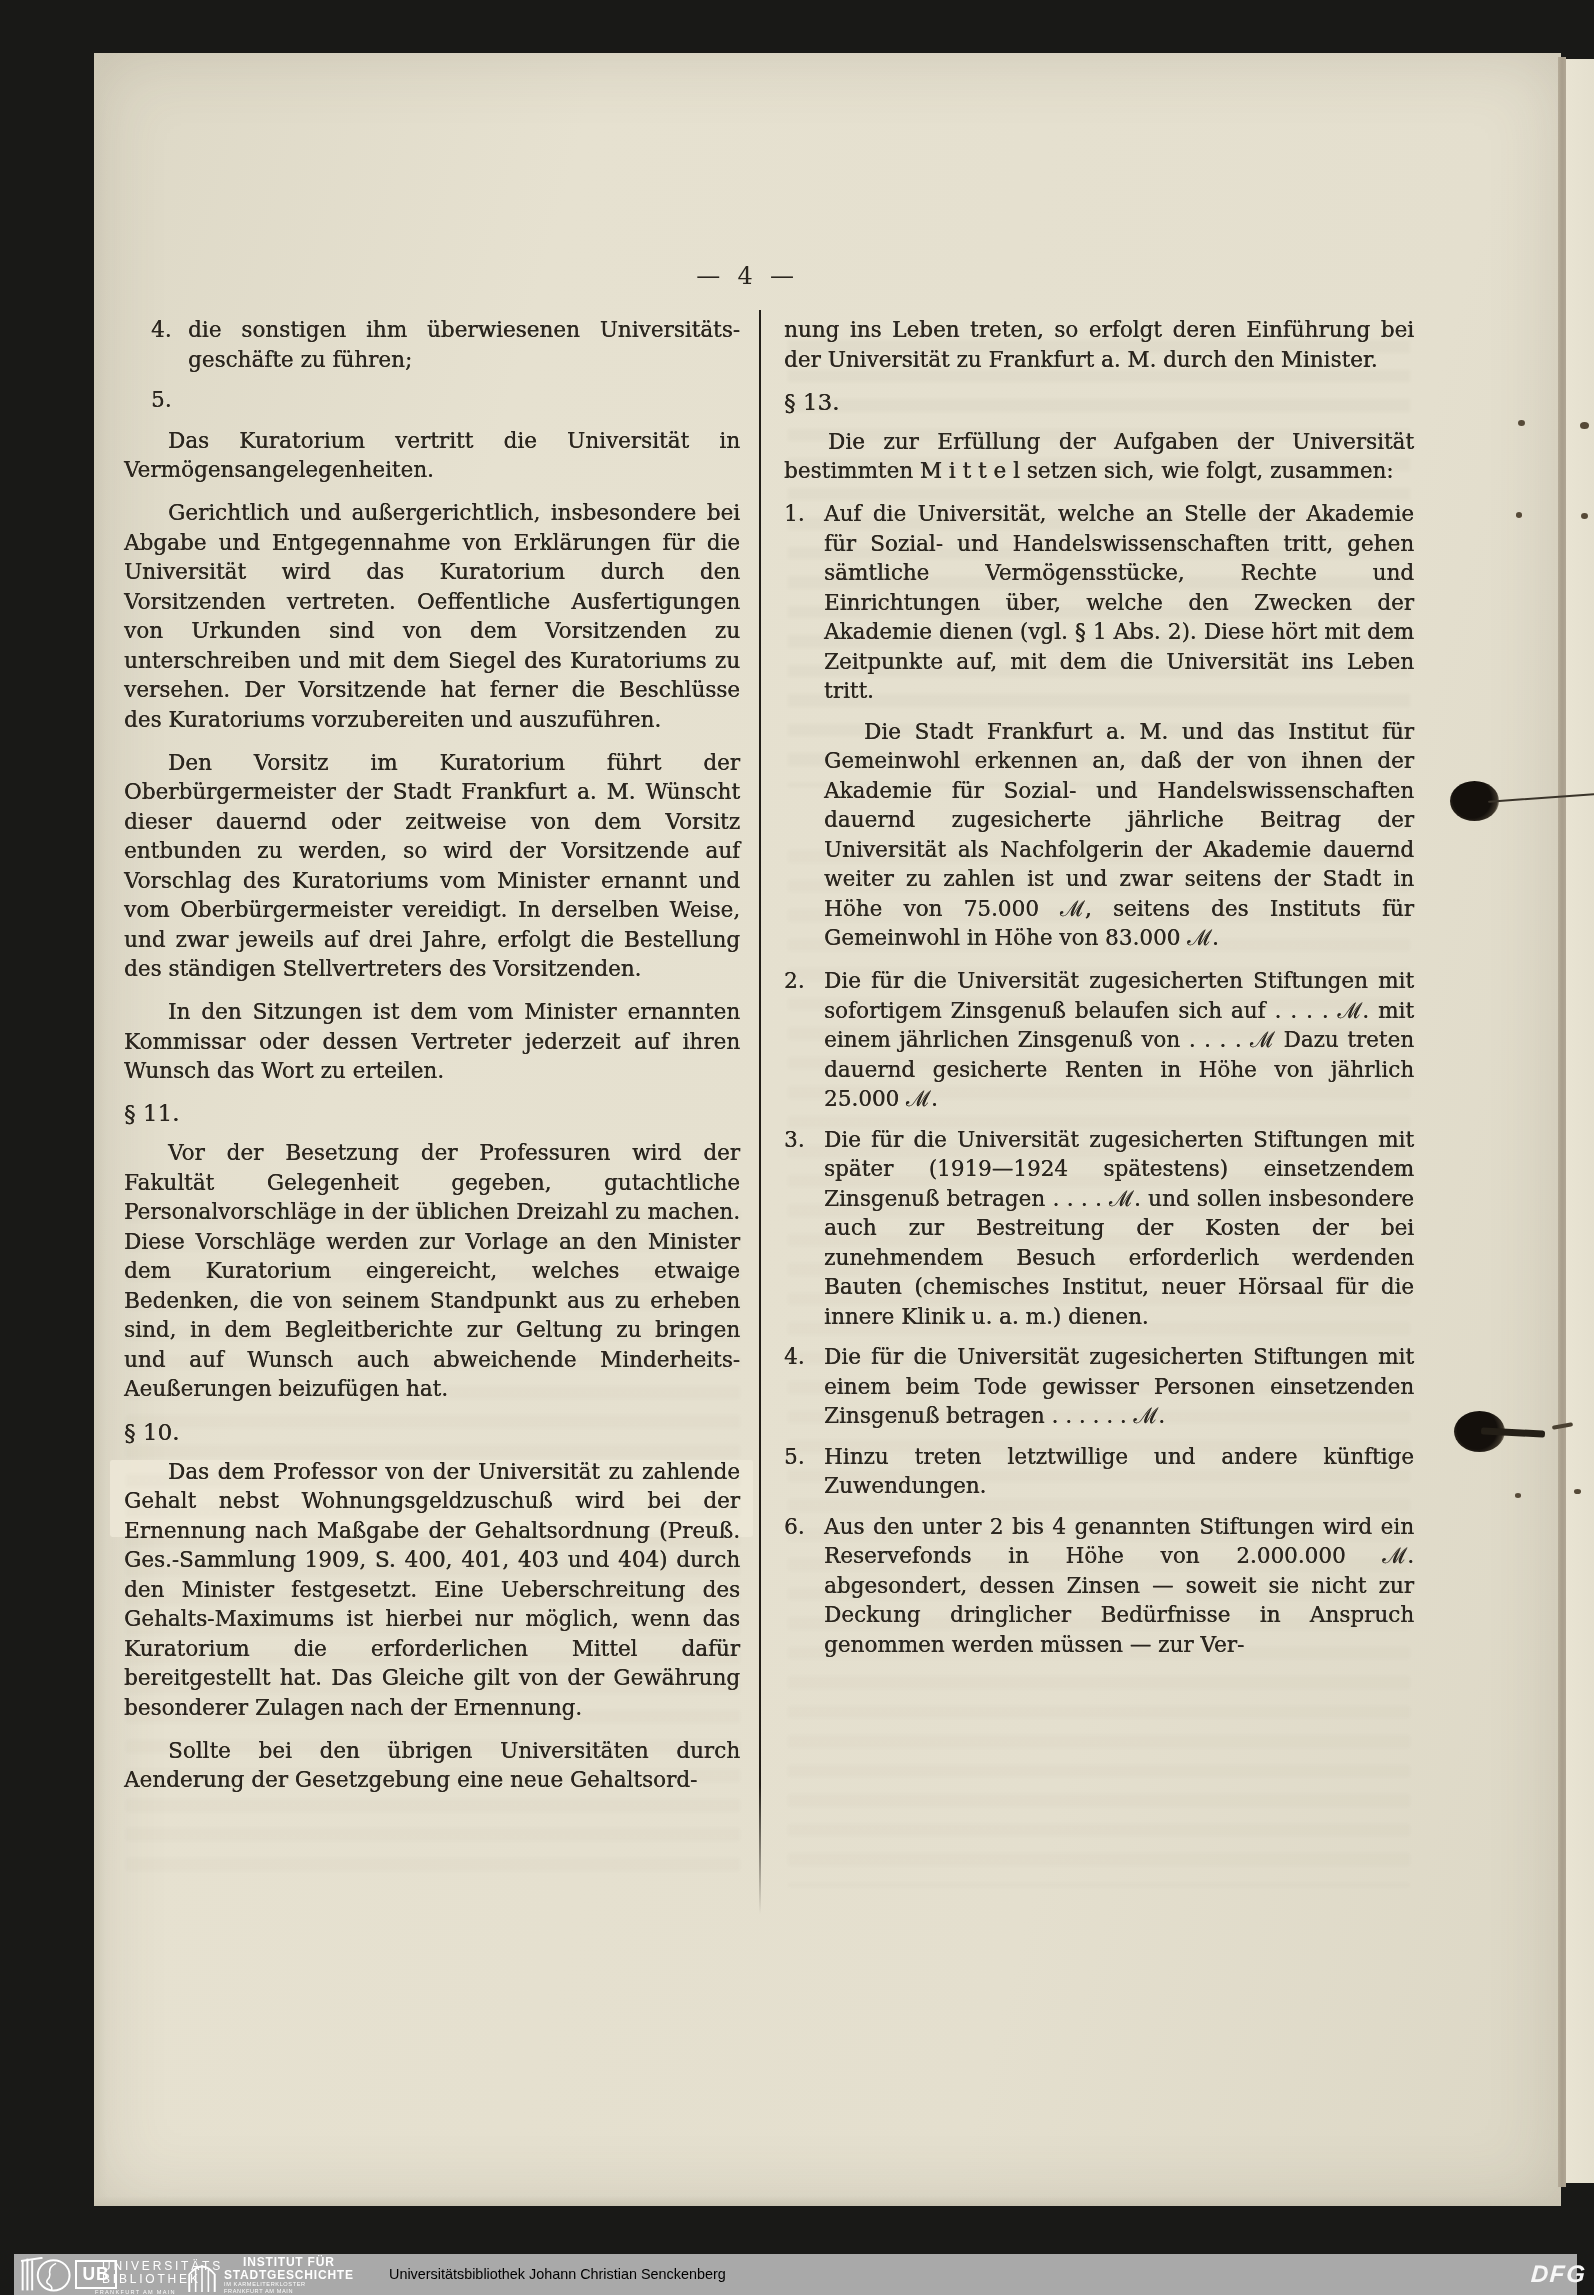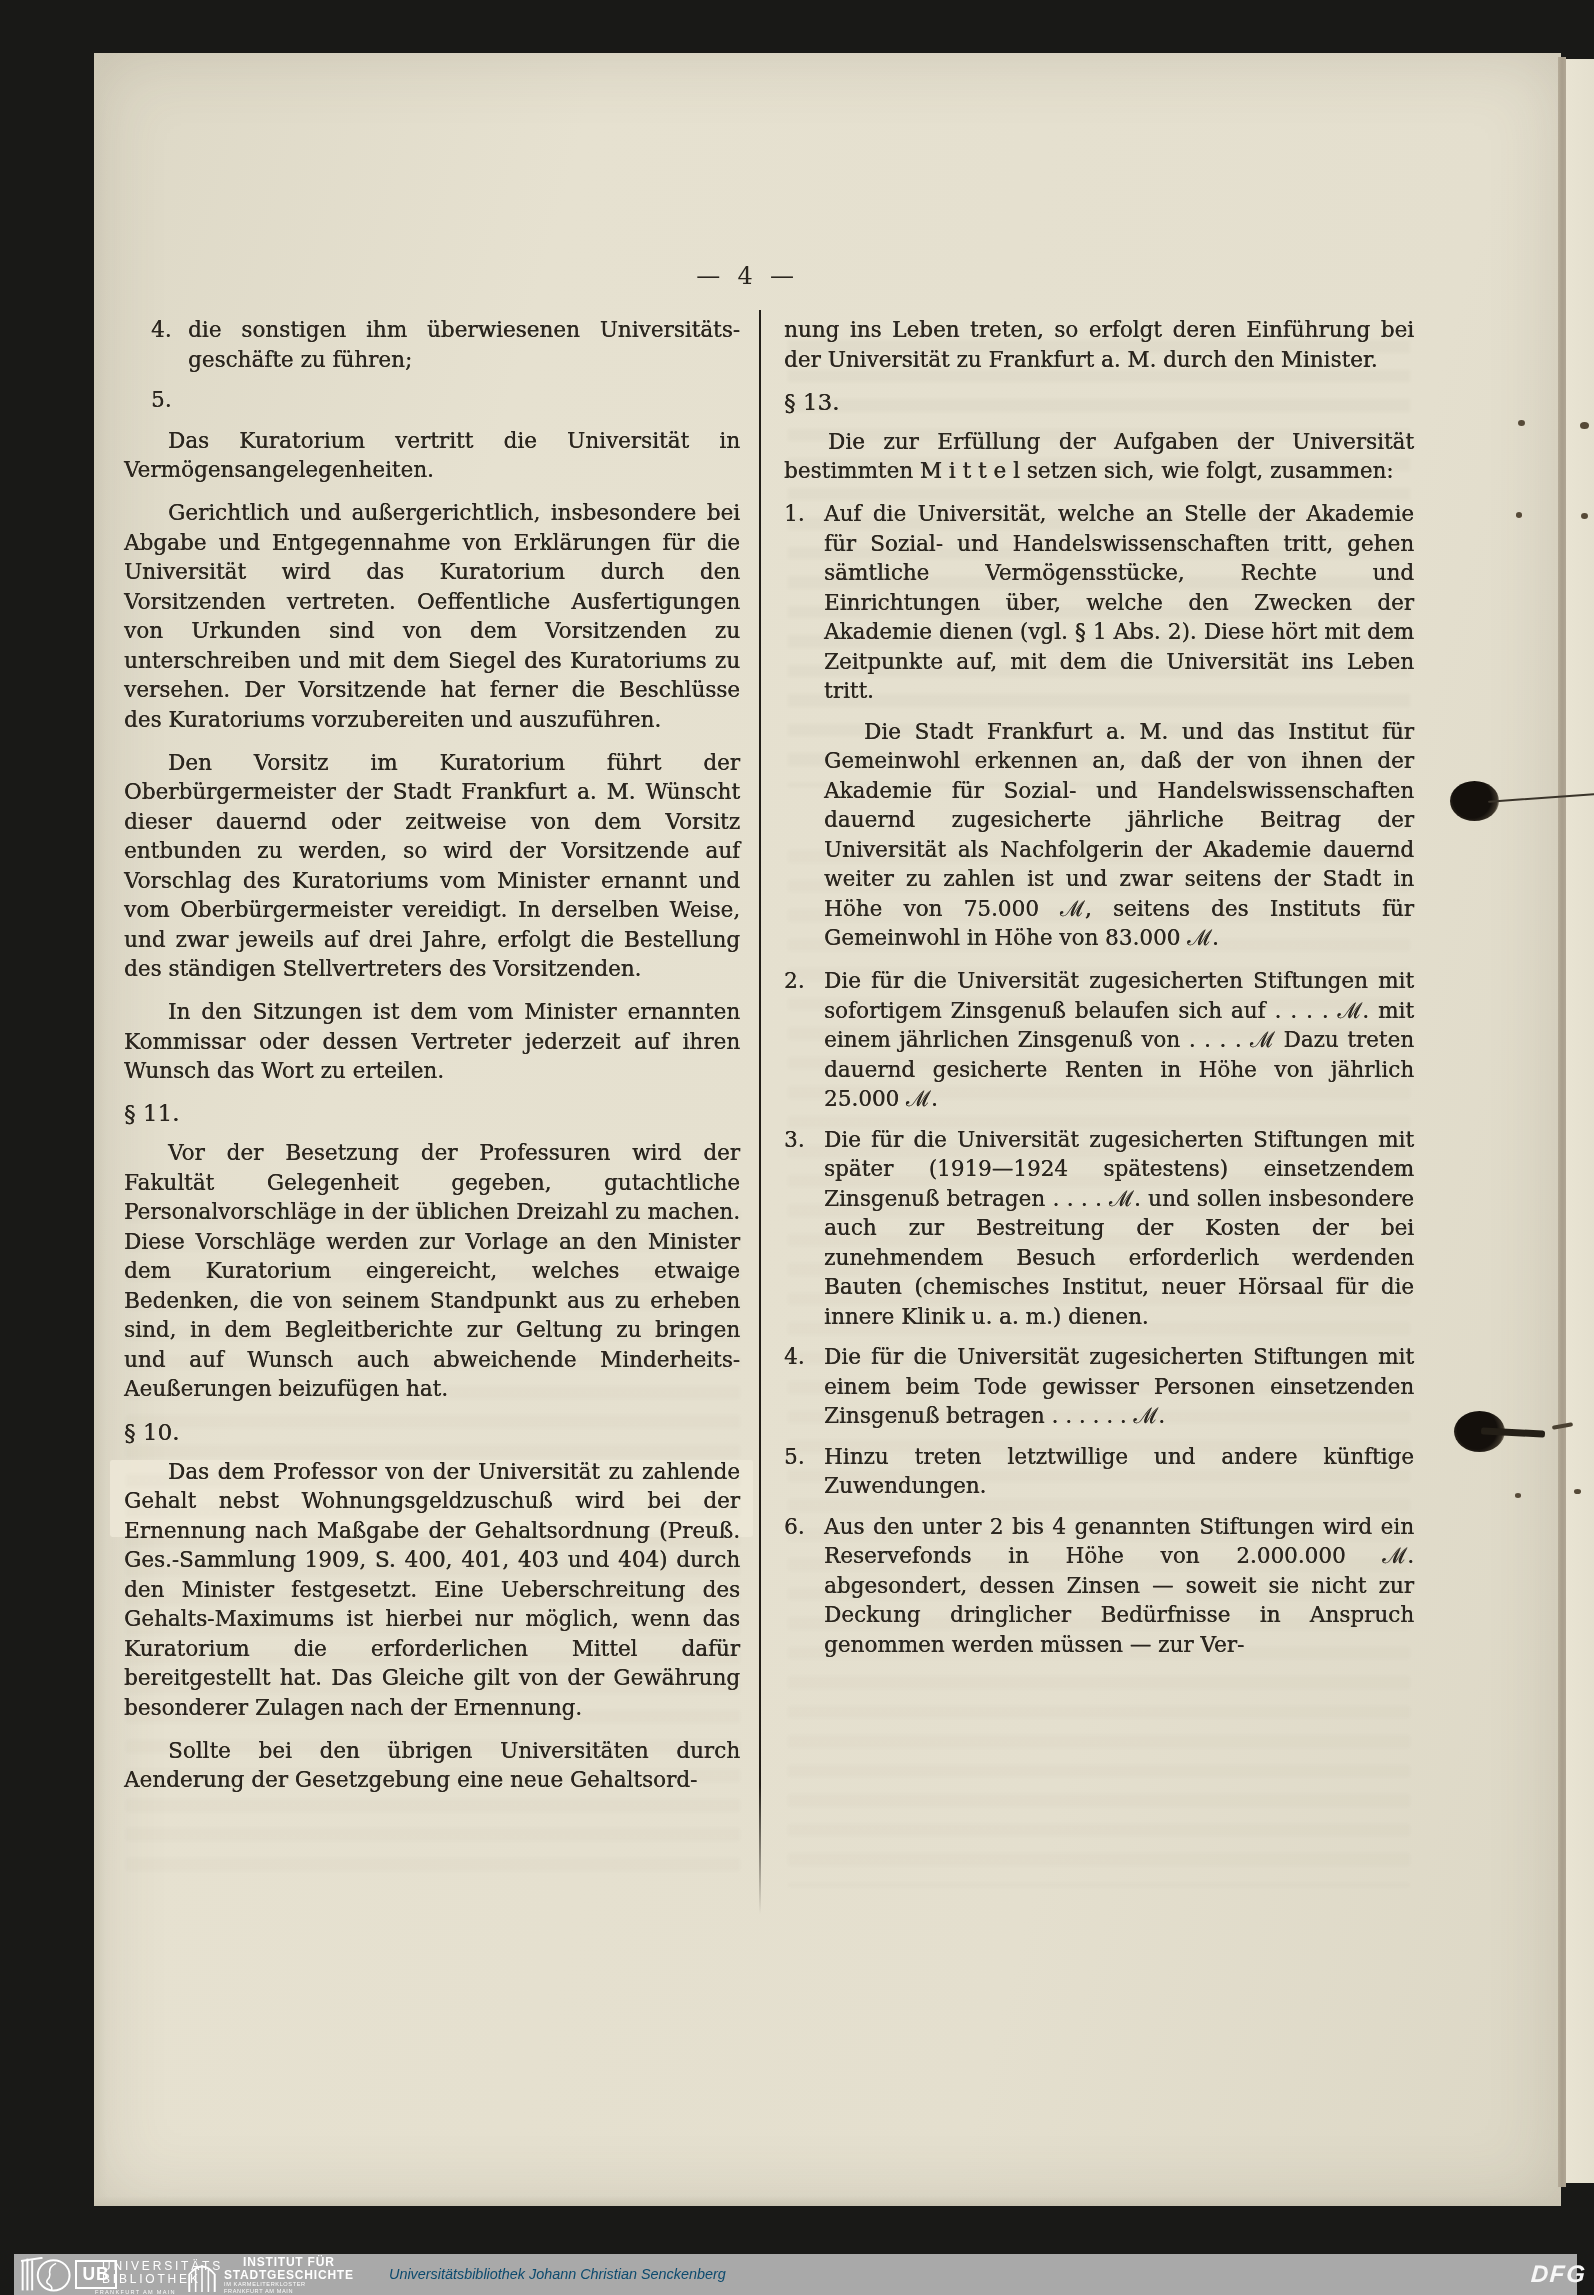--- a/index.html
+++ b/index.html
@@ -110,21 +110,21 @@
     border:2.4px solid #fff; font-weight:bold; font-size:17.5px;
     padding:3.2px 5.6px 4px; margin-left:1.6px; line-height:1; letter-spacing:0.8px;
   }
   .ub-text { left:81px; top:5.6px; line-height:1.15; }
   .ub-text .l1 { font-size:12px; letter-spacing:2.8px;padding-left:7px; }
   .ub-text .l2 { font-size:5.6px;  letter-spacing:1.3px; margin-top:1.6px; }
   .isg-icon { left:172px; top:3.2px; }
   .isg-text { left:210px; top:2.4px; line-height:1.05; }
   .isg-text .b { font-size:12px; font-weight:bold; letter-spacing:0.8px;text-align:center; }
   .isg-text .s { font-size:5.6px;  letter-spacing:0.6px; margin-top:0.8px; }
-  .senckenberg { left:375px; top:12px; font-size:14.4px; color:#0c4a6e;font-style:italic; }
+  .senckenberg { left:375px; top:12px; font-size:14.4px; color:#000000; }
   .dfg {
     left:1517px; top:6.4px; font-size:24px; font-weight:bold; font-style:italic;
     letter-spacing:1.6px; transform:skewX(-4deg); color:#f7f7f7;
   }
 </style>
 </head>
 <body>
 
 <div class="paper">
   <div class="patch"></div>

